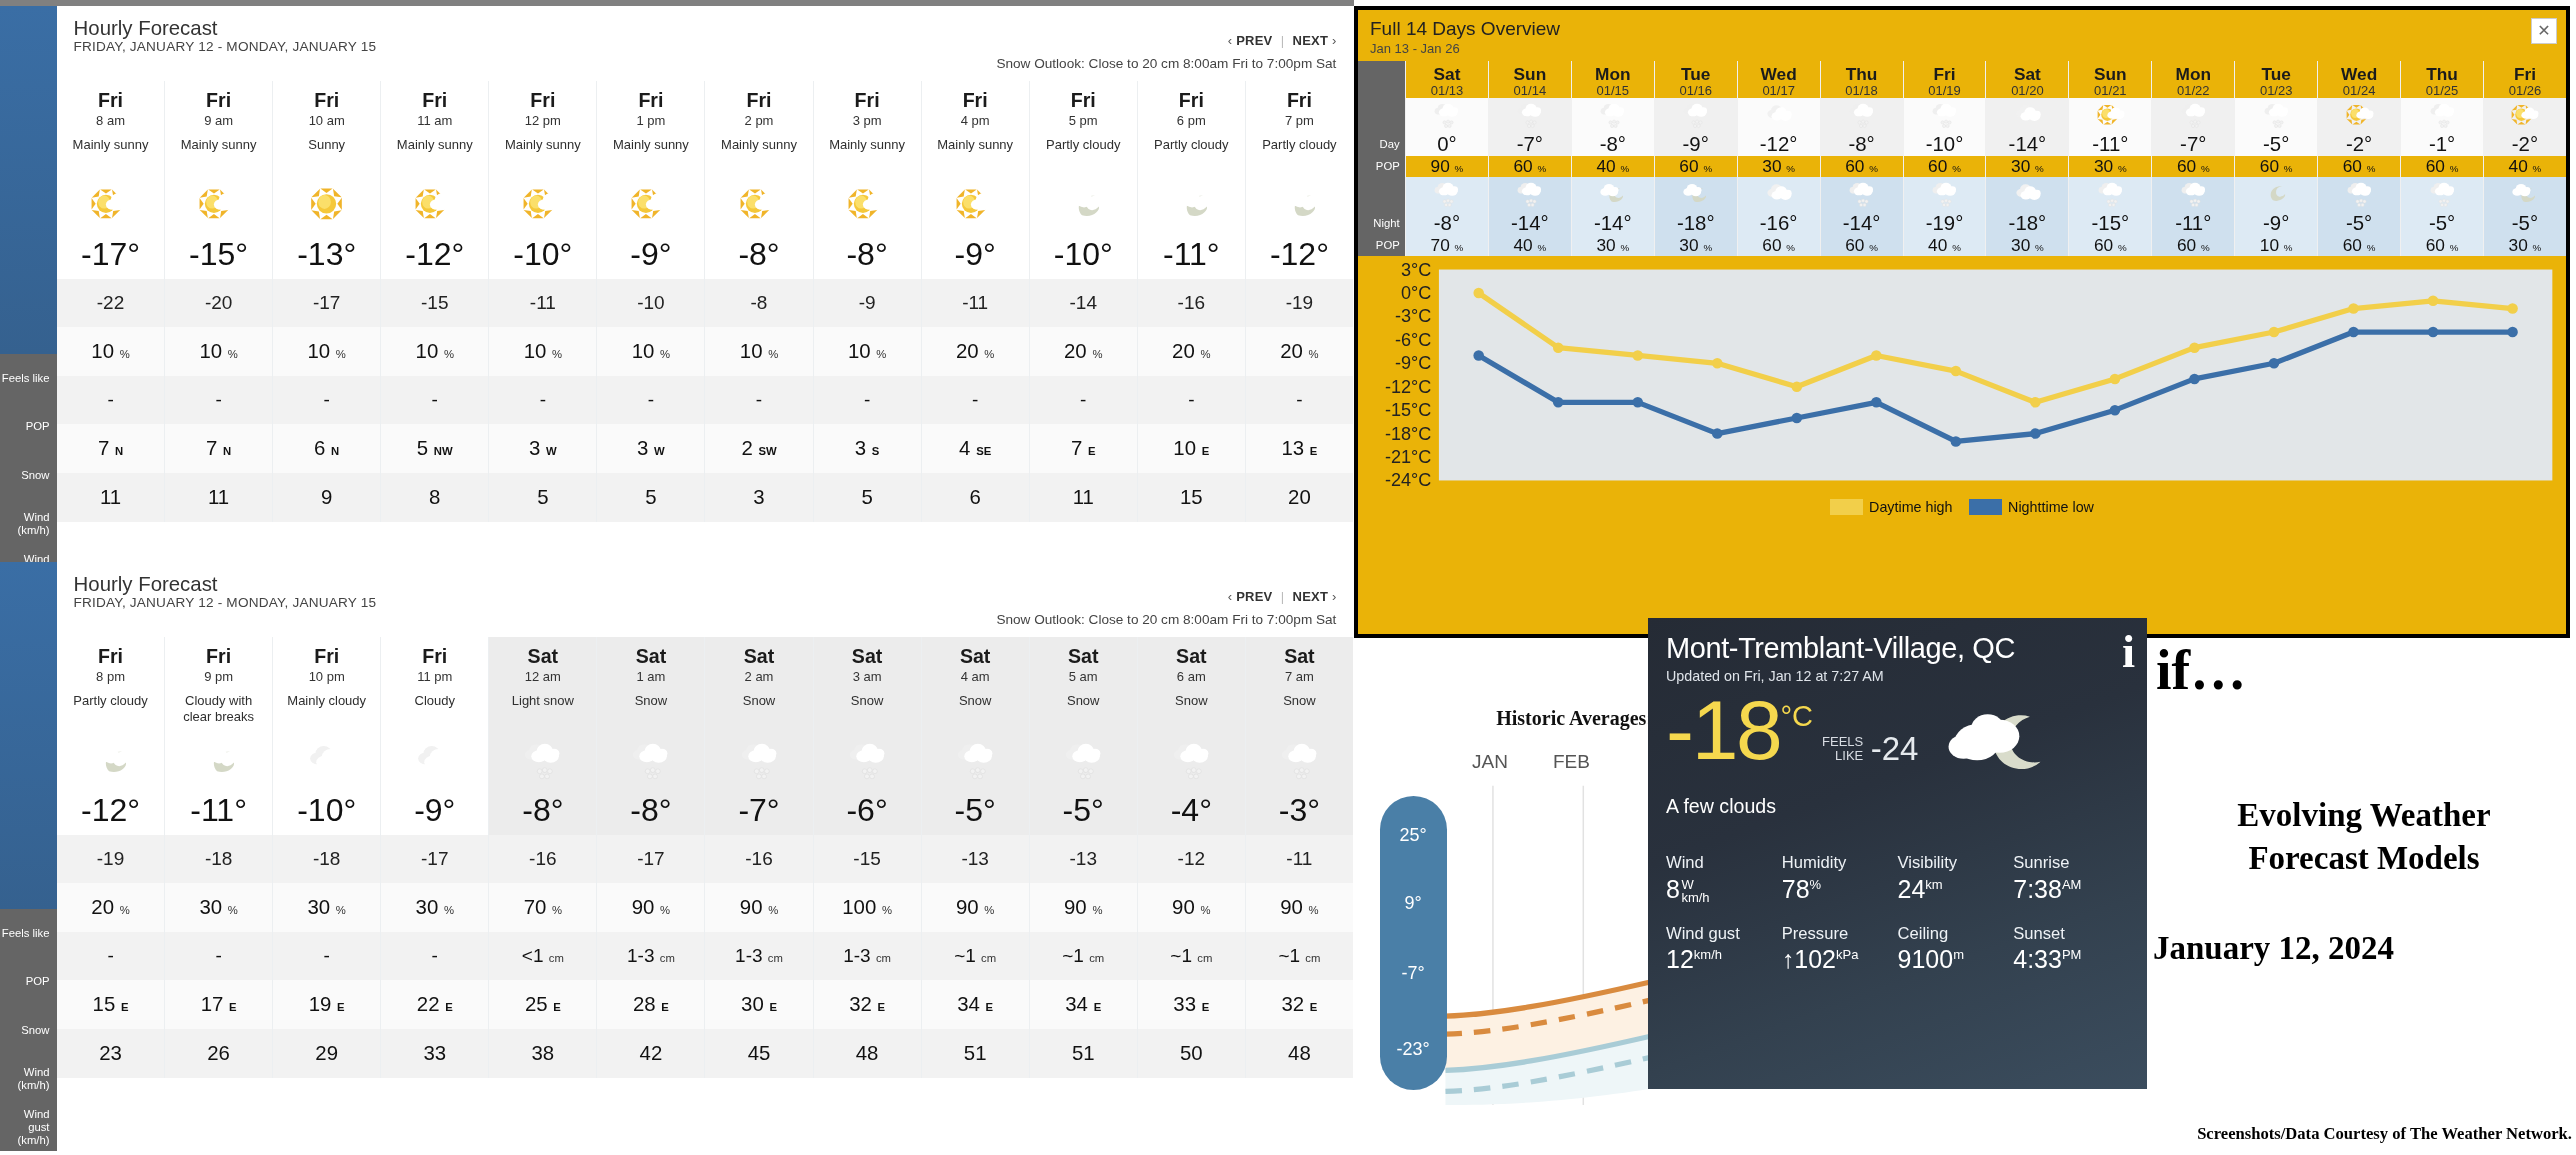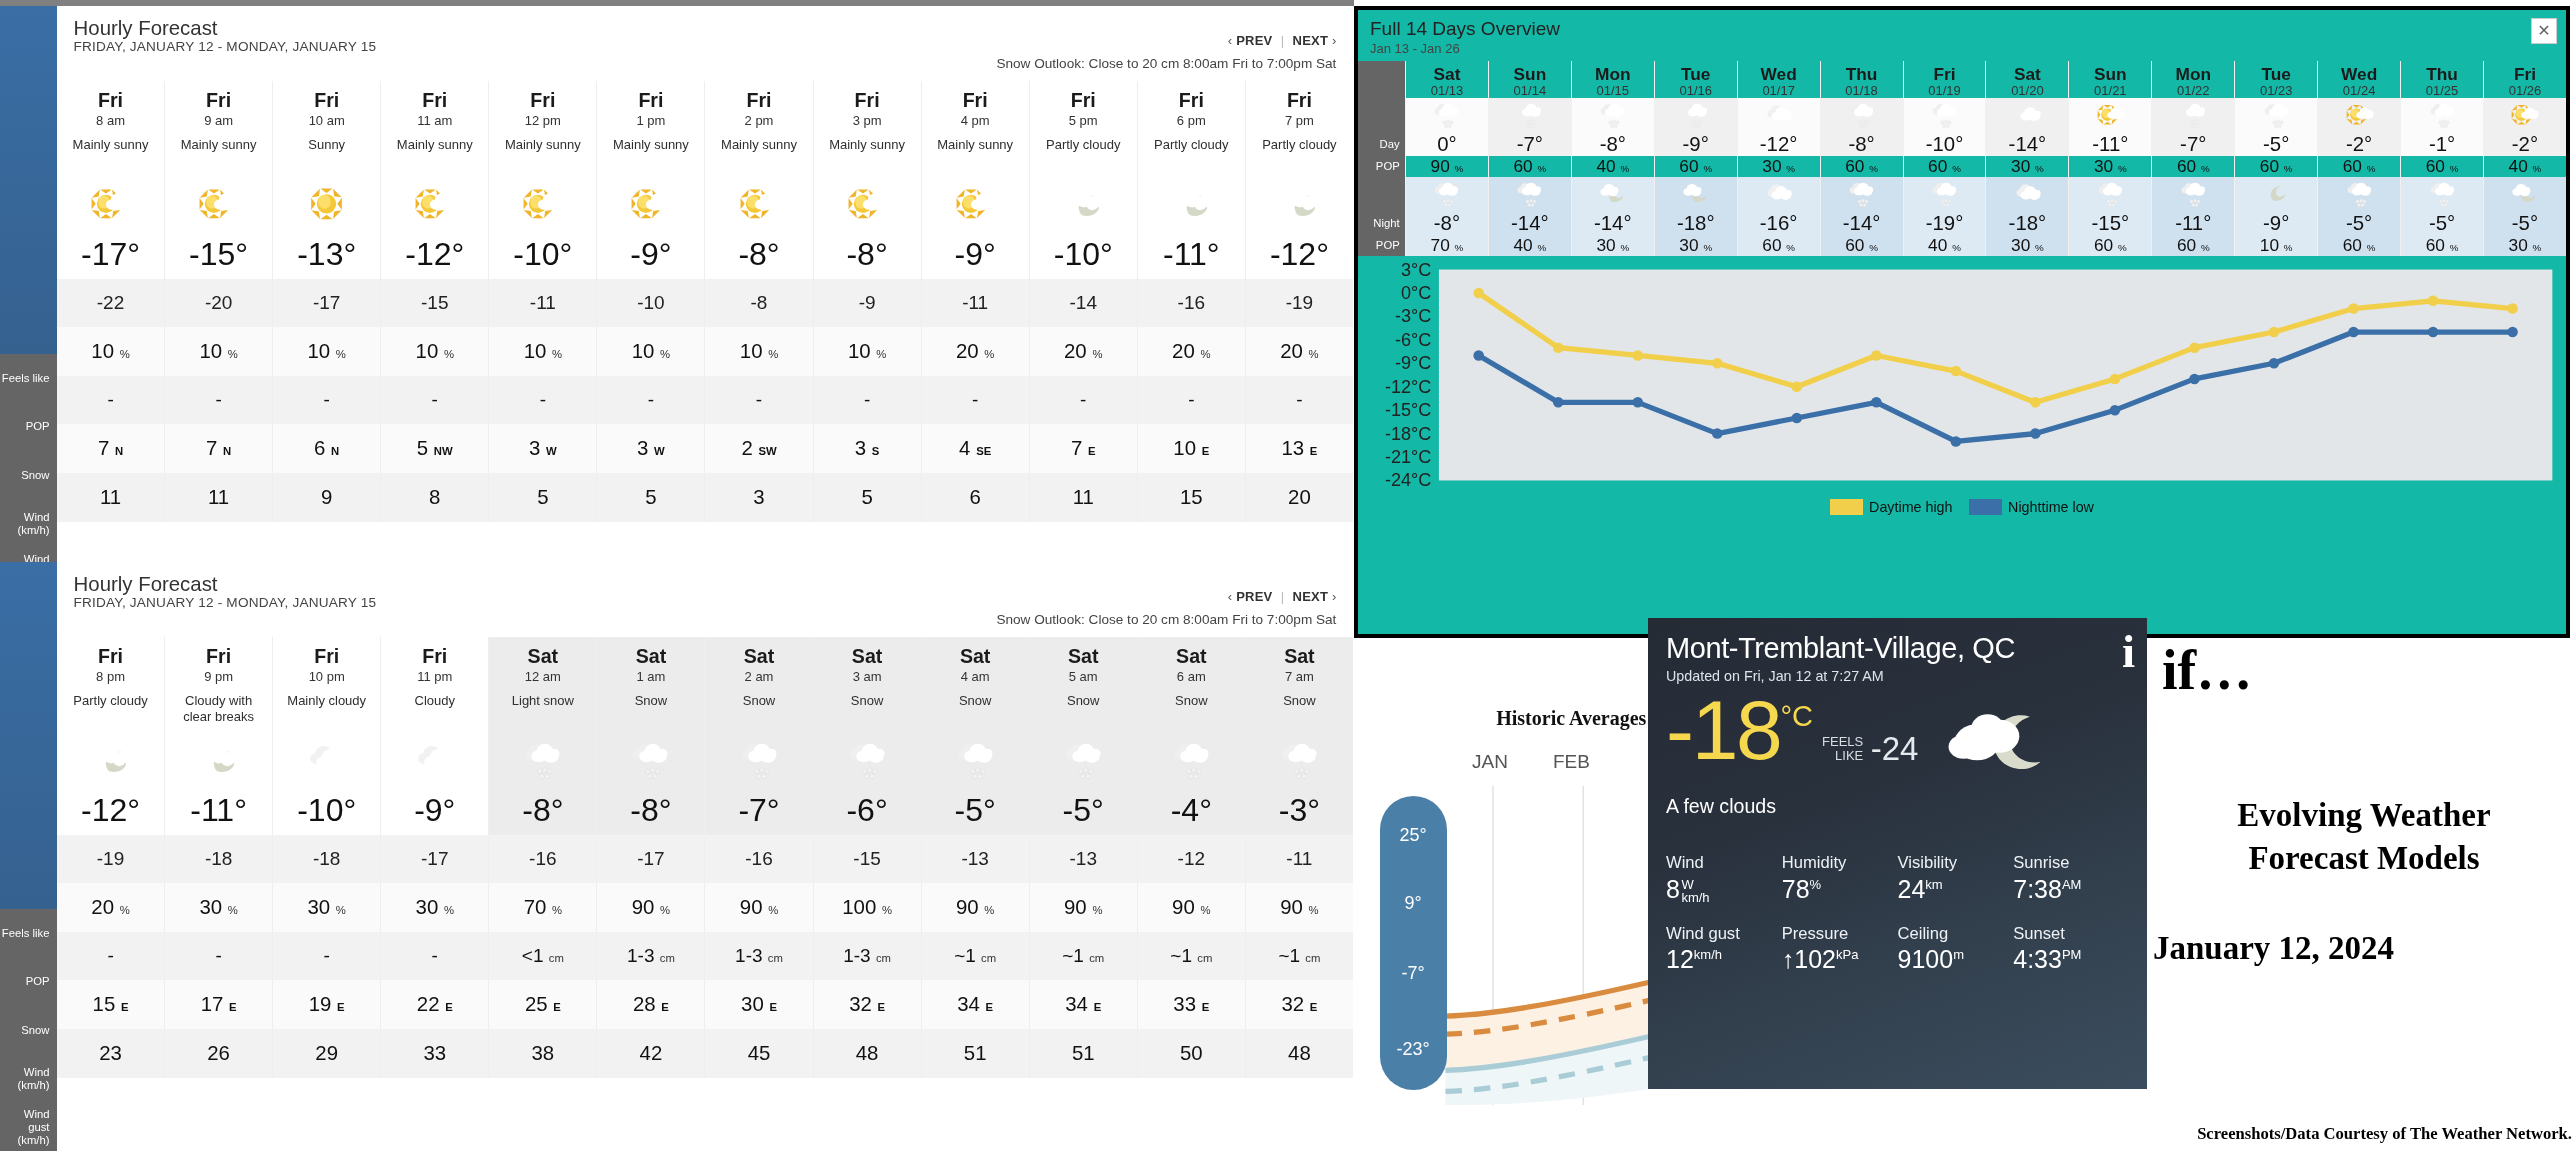--- a/index.html
+++ b/index.html
@@ -45,21 +45,21 @@
   .labelcol {
     position: absolute; left: 0; width: 57px; background: #656565;
     color: #fff; font-size: 11.3px; text-align: right;
   }
   .labelcol .lbl { display:flex; align-items:center; justify-content:flex-end; padding-right: 7.5px; line-height: 1.15; }
   .sideaccent { position:absolute; left:0; top:0; width: 57px; background: linear-gradient(180deg,#3a6ea5,#35618f); }
 
   
   #overview {
     position: absolute; left: 1354px; top: 6px; width: 1216px; height: 632px;
-    background: #14b8a6; border: 4.5px solid #000;
+    background: #eab308; border: 4.5px solid #000;
   }
   .ov-head { padding: 7.5px 12px 4.5px 12px; }
   .ov-title { font-size: 19px; color: #222; }
   .ov-range { font-size: 13px; color: #444; margin-top: 1.5px; }
   .ov-close {
     position: absolute; right: 9px; top: 7.5px; width: 26px; height: 26px;
     border: 0.8px solid #ccc; background: #fff; color: #666; font-size: 16px;
     display:flex; align-items:center; justify-content:center; cursor: pointer;
   }
   .ov-table { display: flex; width: 100%; }
@@ -117,21 +117,21 @@
   .cc-feels-val { font-size: 33px; color: #e6eaee; margin-left: 7.5px; }
   .cc-cond { font-size: 19.6px; margin-top: 6px; }
   .cc-grid { display:grid; grid-template-columns: repeat(4, 1fr); row-gap: 19.6px; padding: 35px 18px 0 18px; }
   .cc-k { font-size: 16.6px; color: #eef2f6; }
   .cc-v { font-size: 25px; color: #fff; margin-top: 1.5px; }
   .cc-v sup { font-size: 13px; }
   .cc-v .stk { font-size: 13px; display:inline-block; line-height:1.0; text-align:left; vertical-align: middle; margin-left:1.5px;}
 
   
   #rightpanel { position: absolute; left: 2153px; top: 642px; width: 422px; height: 513px; }
-  .rp-if { font-family:"Liberation Serif", serif; font-weight: 700; font-size: 56px; color:#000; margin-left: 9px; line-height: 1; }
+  .rp-if { font-family:"Liberation Serif", serif; font-weight: 700; font-size: 56px; color:#000; margin-left: 3px; line-height: 1; }
   .rp-h { font-family:"Liberation Serif", serif; font-weight: 700; font-size: 33px; color:#000; text-align:center; line-height: 1.3; margin-top: 96px; }
   .rp-date { font-family:"Liberation Serif", serif; font-weight: 700; font-size: 33px; color:#000; text-align:left; margin-top: 50px; }
   .rp-credit { position:absolute; left: -109px; bottom: 10.6px; width: 528px; font-family:"Liberation Serif", serif; font-weight:700; font-size: 16.6px; color:#000; text-align: right; }
 
   
   #topstrip { position:absolute; left:0; top:0; width:1354px; height:6px; background:#808080; }
 </style>
 </head>
 <body>
 

